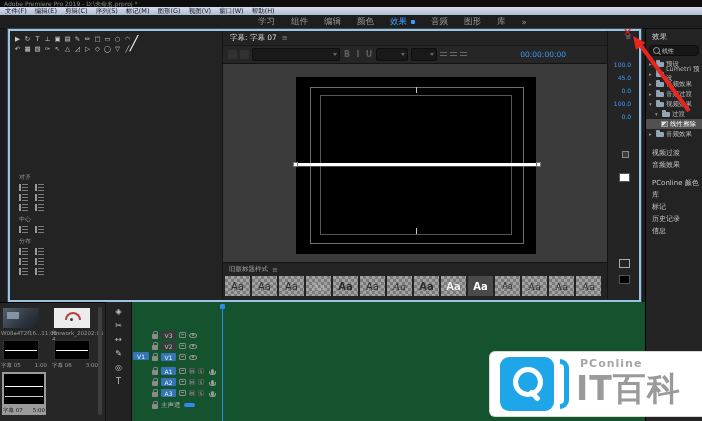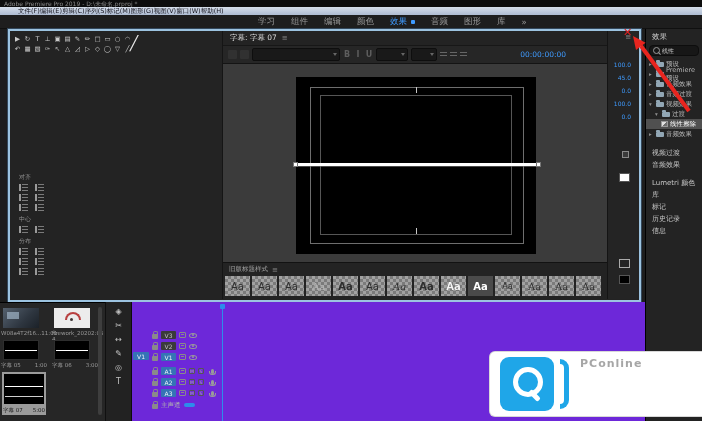--- a/index.html
+++ b/index.html
@@ -1,21 +1,21 @@
 <!DOCTYPE html>
 <html><head>
 <meta charset="utf-8">
 <style>
   html,body{margin:0;padding:0;background:#000;}
   .screen{position:relative;width:702px;height:421px;background:#1d1d1d;overflow:hidden;
           font-family:"DejaVu Sans","Liberation Sans",sans-serif;-webkit-font-smoothing:antialiased;}
   .abs{position:absolute;}
   
   .titlebar{left:0;top:0;width:702px;height:7px;background:#0d0d0d;color:#8a8a8a;font-size:6px;line-height:7px;padding-left:4px;box-sizing:border-box;}
-  .menubar{left:0;top:7px;width:702px;height:8px;background:linear-gradient(#d6deea,#aebcd2);display:flex;gap:0;align-items:center;padding-left:18px;box-sizing:border-box;}
+  .menubar{left:0;top:7px;width:702px;height:8px;background:linear-gradient(#d6deea,#aebcd2);display:flex;gap:8px;align-items:center;padding-left:5px;box-sizing:border-box;}
   .menubar span{font-size:6.5px;color:#15151f;line-height:8px;}
   .tabbar{left:0;top:15px;width:702px;height:14px;background:#1e1e1e;display:flex;gap:16px;align-items:center;padding-left:258px;box-sizing:border-box;border-bottom:1px solid #101010;}
   .tabbar span{font-size:8.5px;color:#989898;}
   .tabbar .active{color:#3f9bff;}
   .tabdot{width:4px;height:4px;background:#3f9bff;border-radius:1px;margin-left:-12px;}
   
   .effects{left:645px;top:29px;width:57px;height:392px;background:#232323;border-left:1px solid #000;box-sizing:border-box;}
   .fx-tab{font-size:7.5px;color:#d6d6d6;padding:3px 0 2px 6px;}
   .fx-search{margin:1px 3px 3px 3px;height:9px;background:#171717;border:1px solid #0d0d0d;border-radius:4px;display:flex;align-items:center;gap:2px;padding:0 3px;}
   .fx-search span{font-size:6px;color:#c6c6c6;line-height:9px;}
@@ -84,21 +84,21 @@
   .arcdot{position:absolute;left:16px;top:10px;width:3px;height:3px;background:#403838;border-radius:50%;}
   .ttl-th{background:#000;border:1px solid #2e2e2e;box-sizing:border-box;}
   .ttl-th::after{content:"";position:absolute;left:1px;right:1px;top:9px;height:1px;background:#fff;}
   .plabel{display:flex;justify-content:space-between;width:46px;font-size:5.5px;color:#9a9a9a;line-height:6px;}
   .psel{background:#9b9b9b;}
   .pscroll{width:4px;background:#3e3e3e;border-radius:2px;}
   
   .toolscol{left:106px;top:302px;width:26px;height:119px;background:#222;border-right:1px solid #0c0c0c;box-sizing:border-box;display:flex;flex-direction:column;align-items:center;gap:5px;padding-top:5px;}
   .toolscol span{font-size:8px;color:#c2c2c2;line-height:9px;}
   
-  .timeline{left:132px;top:302px;width:513px;height:119px;background:#6d28d9;overflow:hidden;}
+  .timeline{left:132px;top:302px;width:513px;height:119px;background:#14532d;overflow:hidden;}
   .trkrow{position:absolute;left:20px;height:10px;display:flex;align-items:center;gap:3px;}
   .tbadge{min-width:15px;height:8px;background:#3a3a3a;color:#c0c0c0;font-size:6px;display:flex;align-items:center;justify-content:center;border-radius:1px;padding:0 1px;box-sizing:border-box;}
   .tbadge.blue{background:#3574b5;color:#eaf2fa;}
   .lock{width:6px;height:5px;background:#8a8a8a;border-radius:1px;position:relative;margin-top:3px;flex:none;}
   .lock::before{content:"";position:absolute;top:-3px;left:1px;width:3px;height:3px;border:1px solid #8a8a8a;border-bottom:none;border-radius:2px 2px 0 0;}
   .sync{width:7px;height:6px;border:1px solid #8a8a8a;border-radius:1px;position:relative;box-sizing:border-box;}
   .sync::before{content:"";position:absolute;left:1px;top:1px;right:1px;height:1px;background:#8a8a8a;}
   .eye{width:8px;height:5px;border:1px solid #9a9a9a;border-radius:50%;position:relative;box-sizing:border-box;}
   .eye::before{content:"";position:absolute;left:2px;top:0px;width:2px;height:2px;background:#9a9a9a;border-radius:50%;}
   .ms{width:6px;height:6px;font-size:4.5px;color:#aaa;border:1px solid #555;display:flex;align-items:center;justify-content:center;border-radius:1px;box-sizing:border-box;}
@@ -162,21 +162,21 @@
       <span>线性</span>
     </div>
     <div class="trow-fx">
       <span class="chev">▸</span>
       <span class="fold"></span>
       <span>预设</span>
     </div>
     <div class="trow-fx">
       <span class="chev">▸</span>
       <span class="fold"></span>
-      <span>Premiere 预设</span>
+      <span>Lumetri 预设</span>
     </div>
     <div class="trow-fx">
       <span class="chev">▸</span>
       <span class="fold"></span>
       <span>音频效果</span>
     </div>
     <div class="trow-fx">
       <span class="chev">▸</span>
       <span class="fold"></span>
       <span>音频过渡</span>
@@ -196,21 +196,21 @@
       <span>线性擦除</span>
     </div>
     <div class="trow-fx">
       <span class="chev">▸</span>
       <span class="fold"></span>
       <span>音频效果</span>
     </div>
     <div class="stacked">
       <div class="ptab">视频过渡</div>
       <div class="ptab">音频效果</div>
-      <div class="ptab" style="margin-top:6px;">Lumetri 颜色</div>
+      <div class="ptab" style="margin-top:6px;">PConline 颜色</div>
       <div class="ptab">库</div>
       <div class="ptab">标记</div>
       <div class="ptab">历史记录</div>
       <div class="ptab">信息</div>
     </div>
   </div>
 
   <div class="abs titlewin">
 
     <div class="abs tw-left">
@@ -444,20 +444,21 @@
   </div>
 
   <div class="abs wm">
     <div class="abs wmcard">
       <div class="abs wmicon">
         <span class="abs wmc"></span>
         <span class="abs wmh"></span>
       </div>
       <span class="abs wmbrk"></span>
       <span class="abs wmbrand">PConline</span>
+      <span class="abs wmtitle">IT百科</span>
     </div>
   </div>
 
   <div class="abs closeX">✕</div>
   <svg class="abs anno" viewBox="0 0 702 421">
     <line x1="689" y1="111" x2="641" y2="46" stroke="#e8251f" stroke-width="4"></line>
     <polygon points="633,36 645.6,42.8 636,50" fill="#e8251f"></polygon>
   </svg>
 
 </div>

